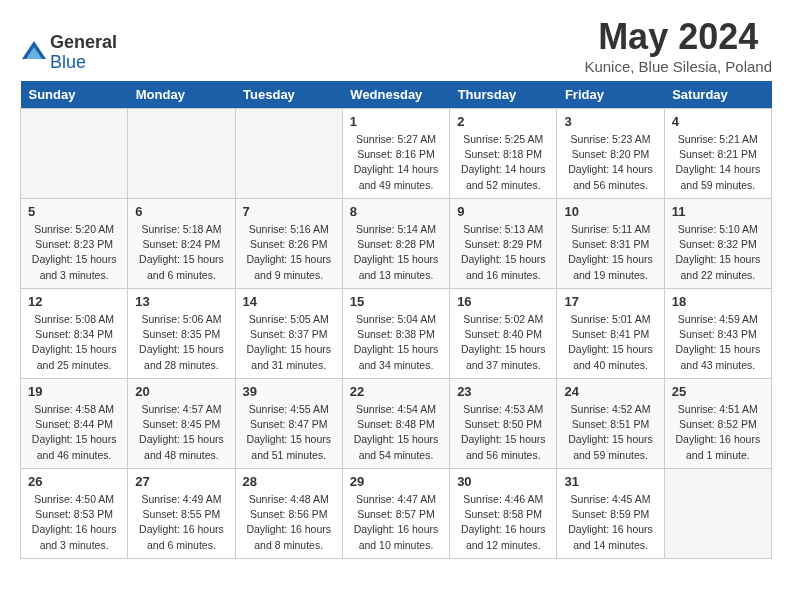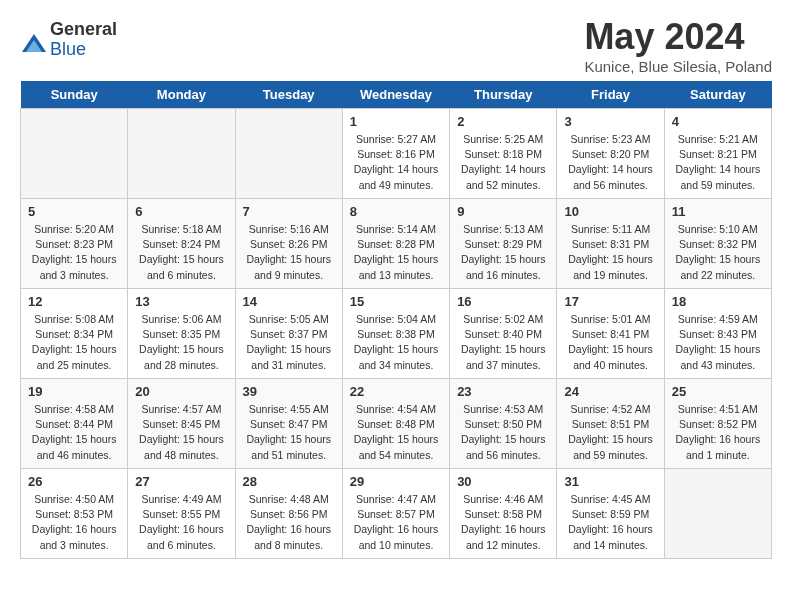--- a/index.html
+++ b/index.html
@@ -11,22 +11,22 @@
       padding: 16px 20px;
     }
     .header-area {
       display: flex;
       justify-content: space-between;
       align-items: flex-start;
       margin-bottom: 6px;
     }
     .logo {
       display: flex;
-      align-items: flex-end;
-      margin-top: 4px;
+      align-items: center;
+      margin-top: 17px;
     }
     .logo-text {
       display: flex;
       flex-direction: column;
       line-height: 1.1;
     }
     .logo-general {
       font-size: 18px;
       font-weight: bold;
       color: #333;
@@ -35,40 +35,40 @@
       font-size: 18px;
       font-weight: normal;
       color: #1a5fa8;
     }
     .logo-icon {
       width: 28px;
       height: 28px;
       margin-right: 2px;
     }
     .title-area {
-      text-align: left;
+      text-align: center;
     }
     .month-title {
       font-size: 36px;
       font-weight: bold;
       color: #333;
     }
     .location-title {
       font-size: 15px;
       color: #555;
     }
     table {
       width: 100%;
       border-collapse: collapse;
       table-layout: fixed;
     }
     th {
       background-color: #1a5fa8;
       color: #fff;
-      text-align: center;
+      text-align: left;
       padding: 6px 8px;
       font-size: 13px;
       font-weight: bold;
     }
     td {
       border: 1px solid #ccc;
       vertical-align: top;
       padding: 5px 7px;
       font-size: 10.5px;
       color: #333;

